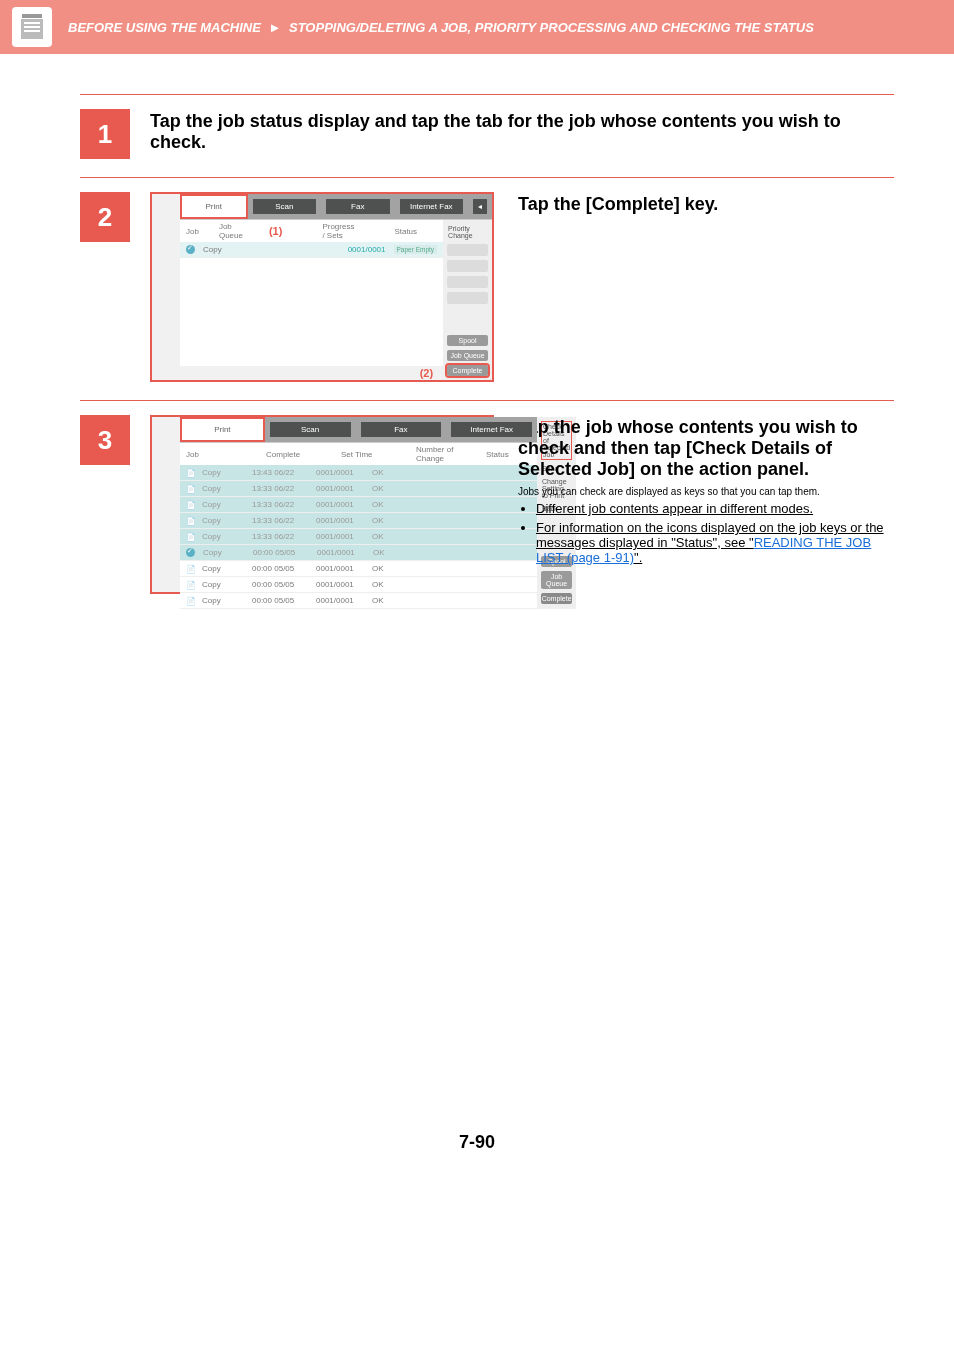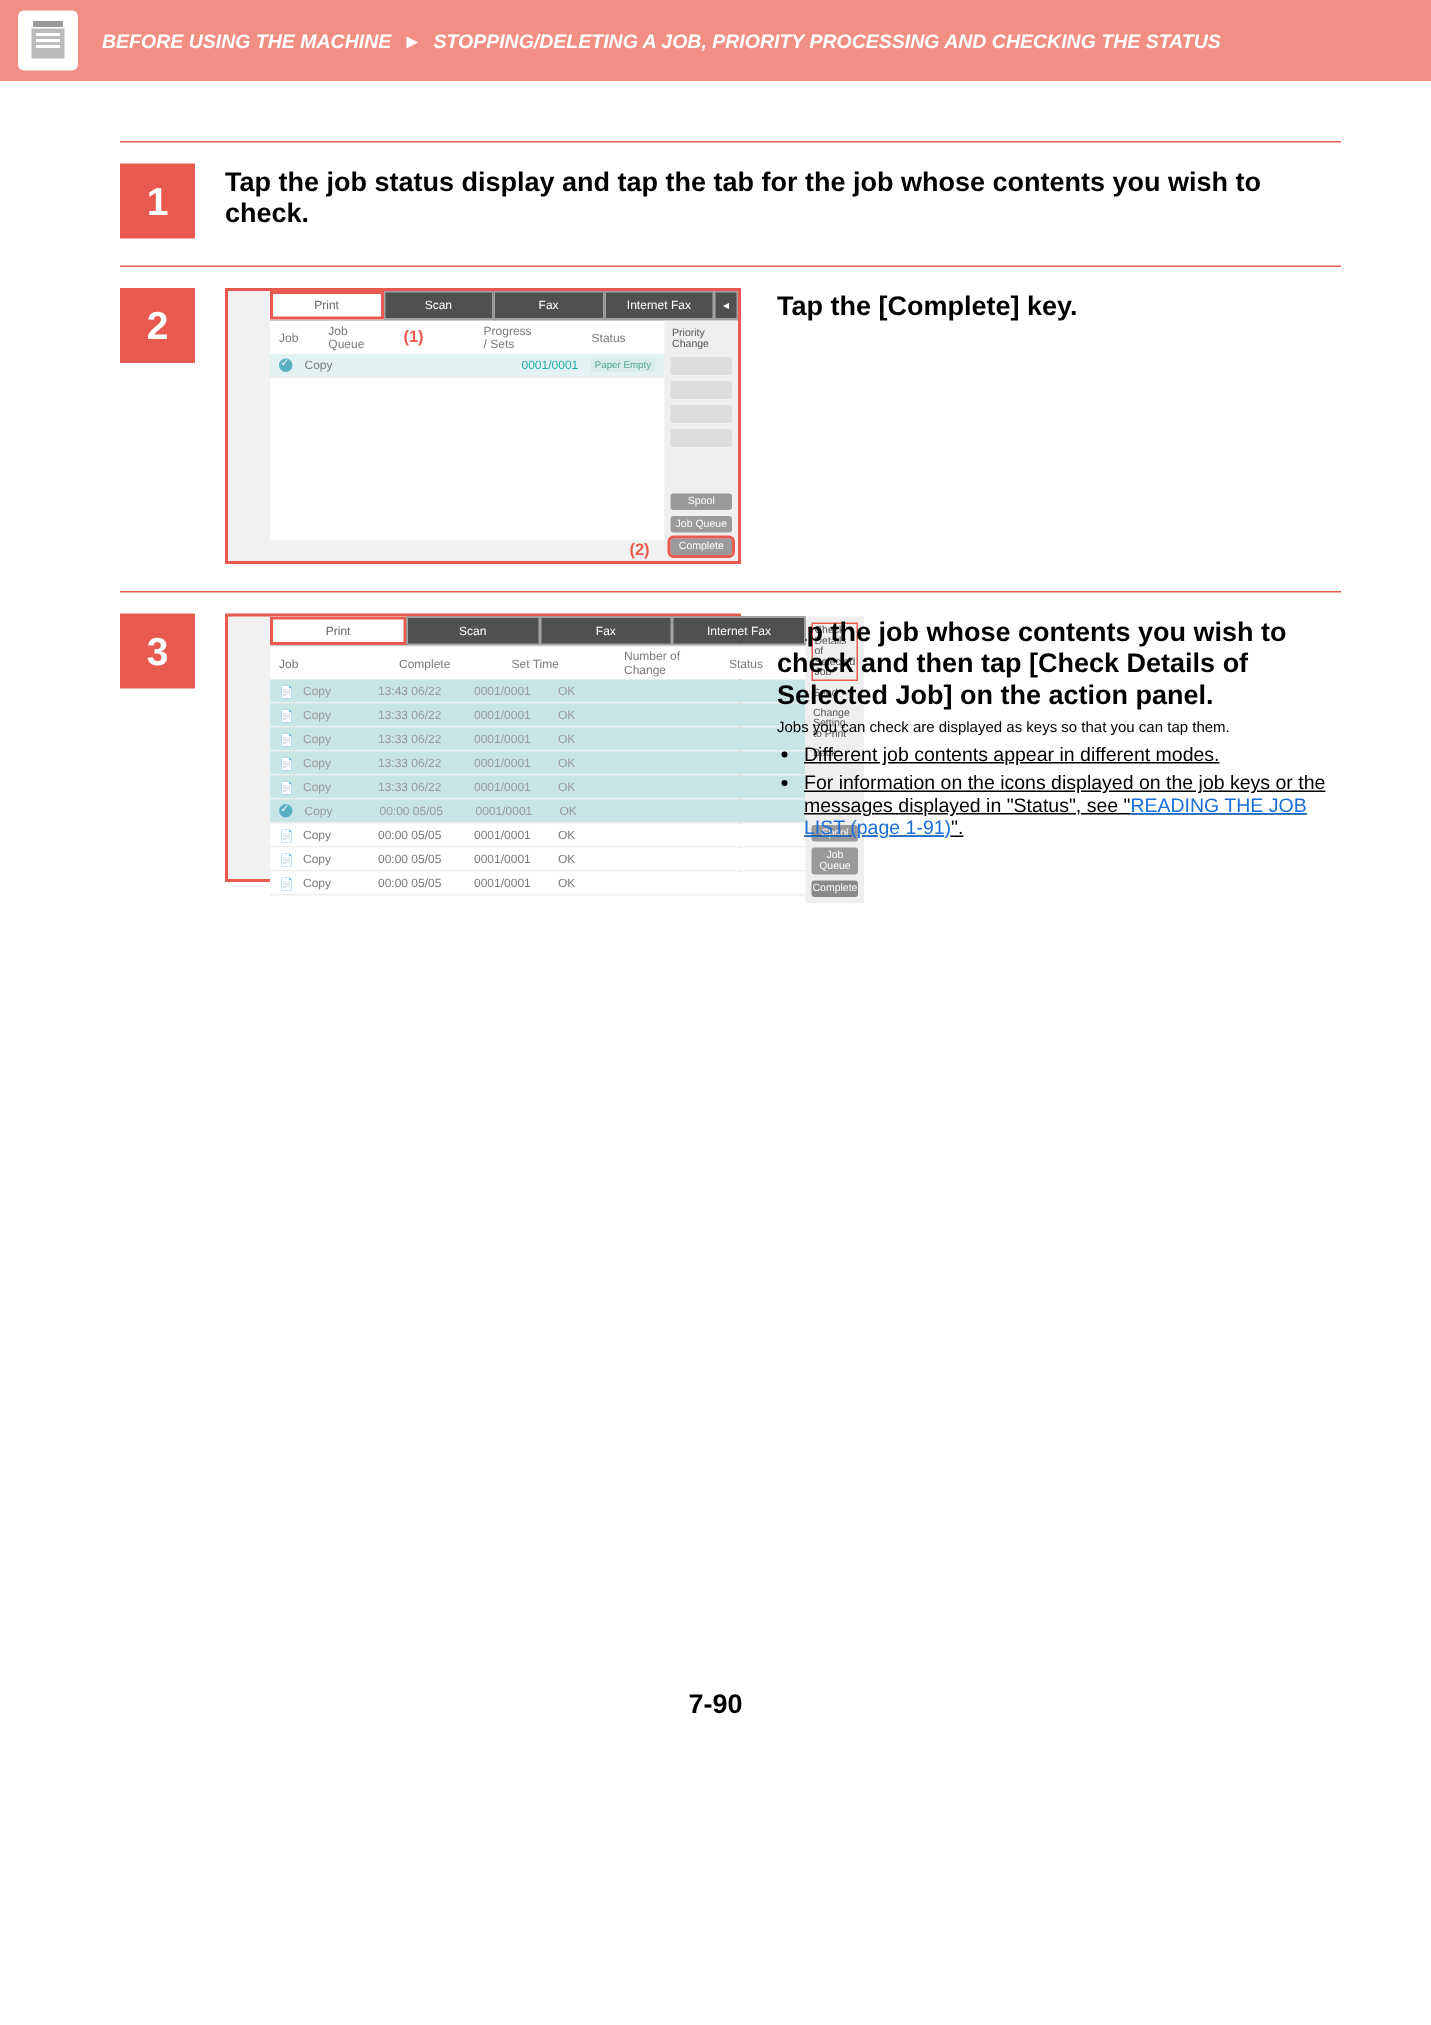--- a/index.html
+++ b/index.html
@@ -72,21 +72,21 @@
   .fig3 { height: 175px; }
   .fig-tabs {
     display: flex;
     border-bottom: 1px solid #ccc;
     background: #fff;
   }
   .fig-tab {
     flex: 1;
     padding: 3px 0;
     text-align: center;
-    border: 1px solid #a3a3a3;
+    border: 5px solid #a3a3a3;
     background: #4f5050;
     color: #fff;
     display:flex; align-items:center; justify-content:center; gap:3px;
     position: relative;
   }
   .fig-tab.active {
     background: #fff;
     color: #666;
     border: 2px solid #e85a4f;
   }

